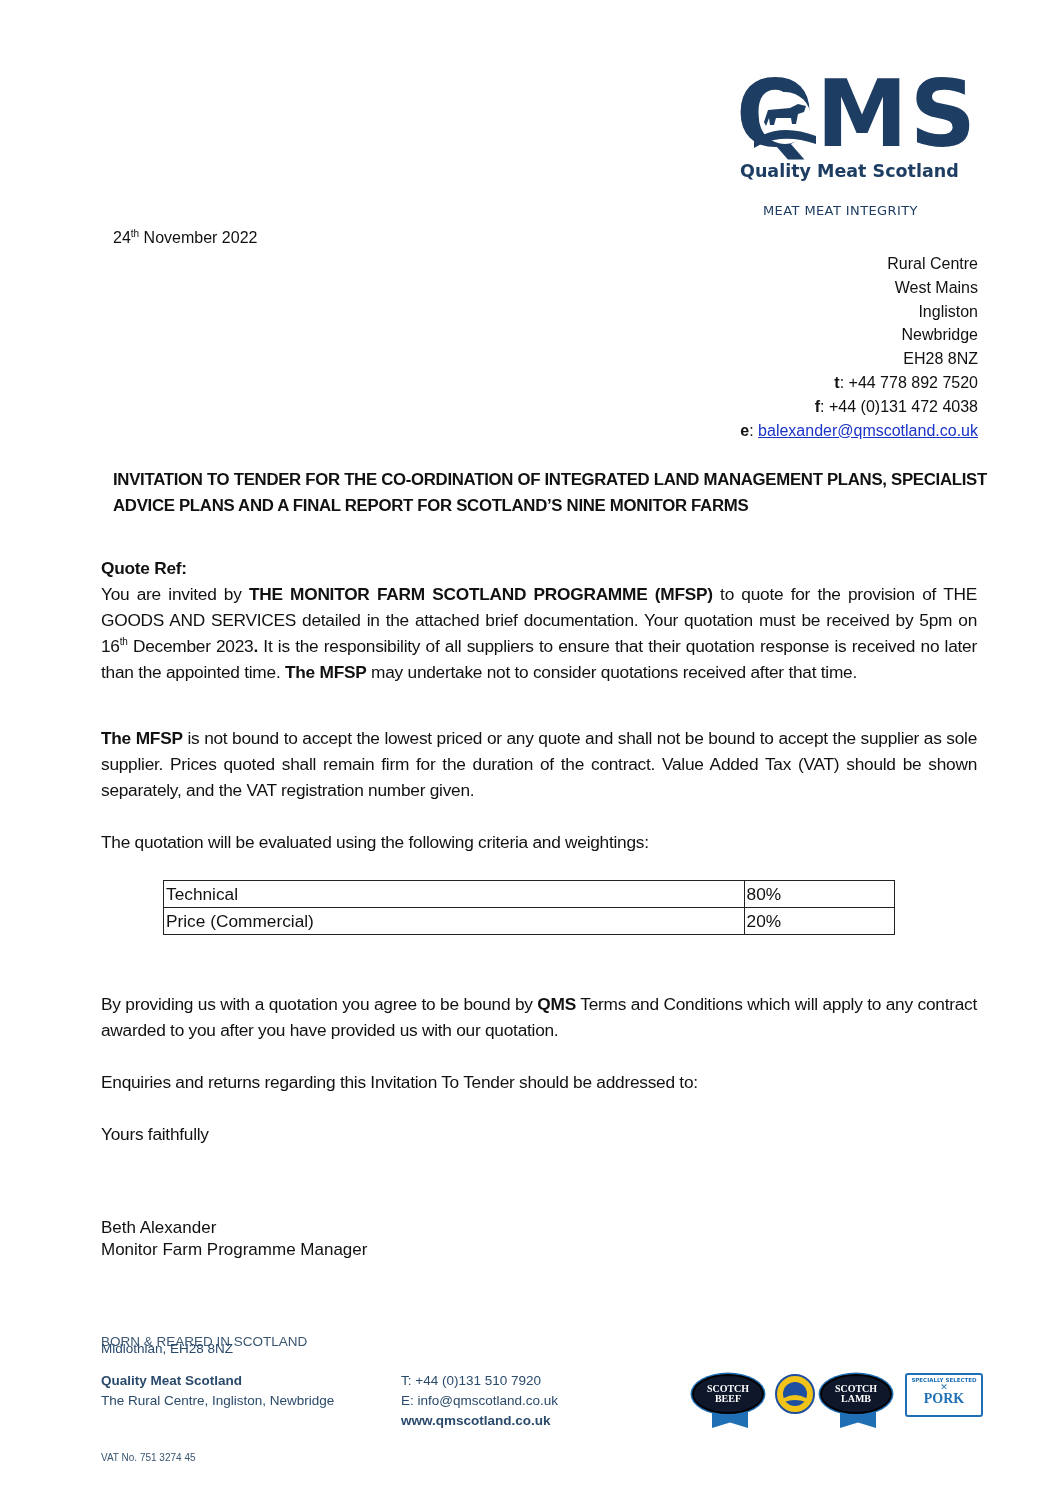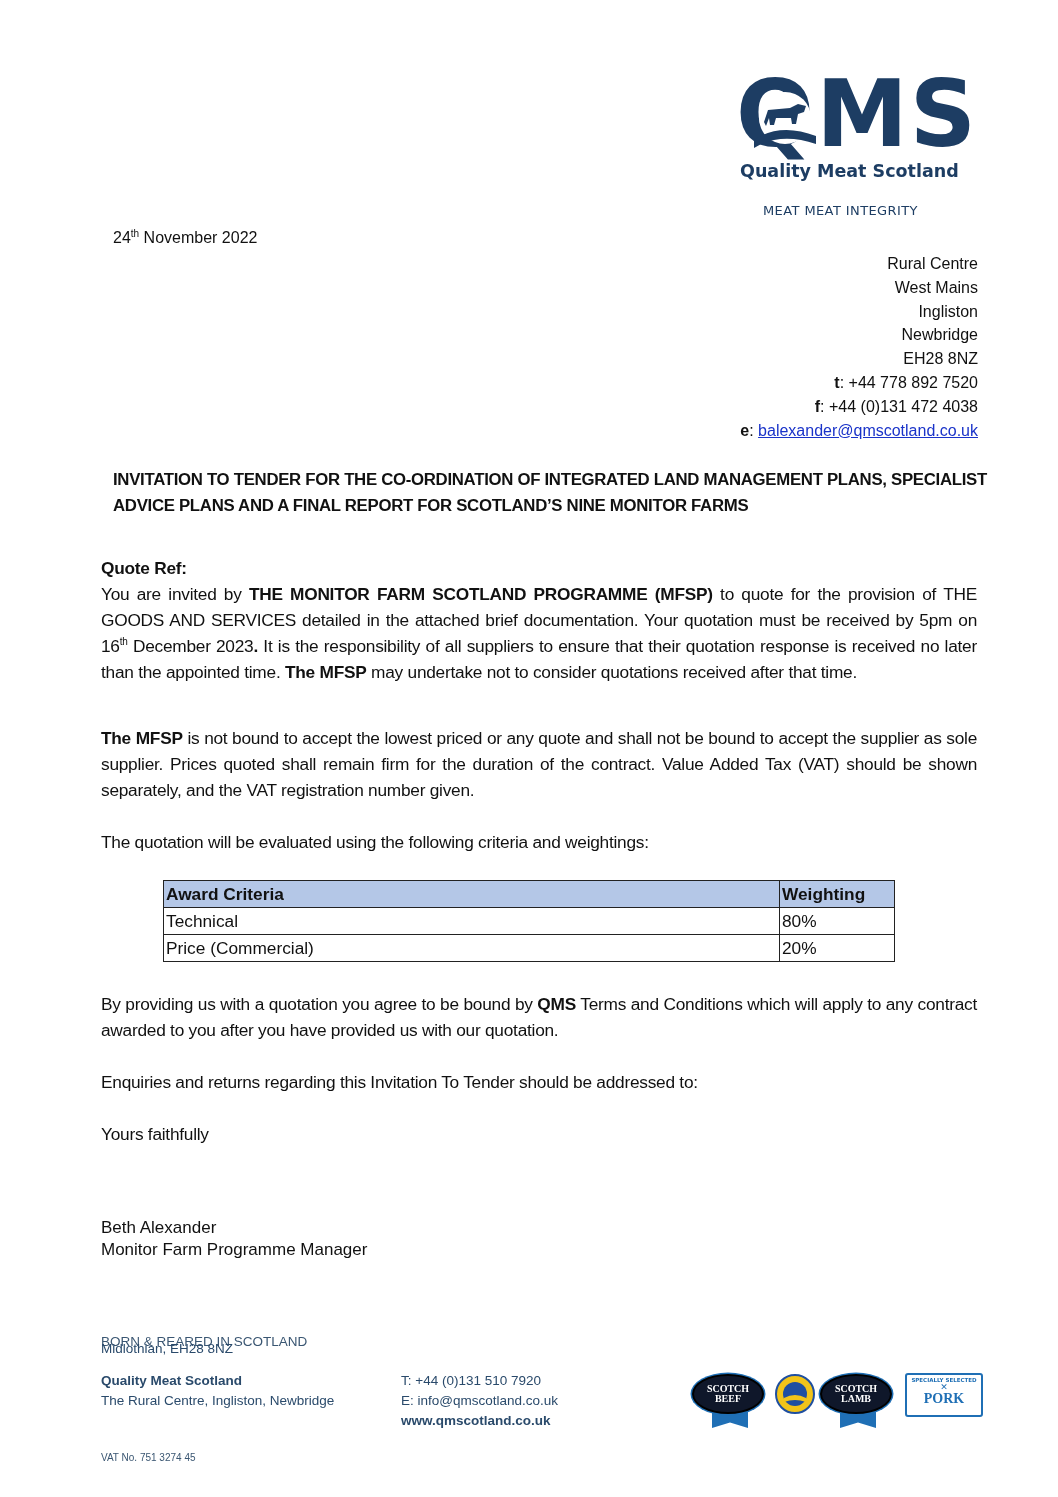--- a/index.html
+++ b/index.html
@@ -90,24 +90,20 @@
 <div id="quote-ref" class="abs para">Quote Ref:</div>
 
 <div id="p1" class="abs para"><span>You are invited by </span><b>THE MONITOR FARM SCOTLAND PROGRAMME (MFSP)</b><span> to quote for the provision of THE GOODS AND SERVICES detailed in the attached brief documentation.  Your quotation must be received by 5pm on 16</span><sup class="sup">th</sup><span> December 2023</span><b>.</b><span> It is the responsibility of all suppliers to ensure that their quotation response is received no later than the appointed time. </span><b>The MFSP</b><span> may undertake not to consider quotations received after that time.</span></div>
 
 <div id="p2" class="abs para"><b>The MFSP</b><span> is not bound to accept the lowest priced or any quote and shall not be bound to accept the supplier as sole supplier.  Prices quoted shall remain firm for the duration of the contract. Value Added Tax (VAT) should be shown separately, and the VAT registration number given.</span></div>
 
 <div id="p3" class="abs para">The quotation will be evaluated using the following criteria and weightings:</div>
 
 <table id="criteria" class="abs">
   <tbody>
-      <tr>
-    <th>Award Criteria</th>
-    <th class="col2">Weighting</th>
-  </tr>
   <tr>
     <td>Technical</td>
     <td>80%</td>
   </tr>
   <tr>
     <td>Price (Commercial)</td>
     <td>20%</td>
   </tr>
 </tbody>
   </table>

